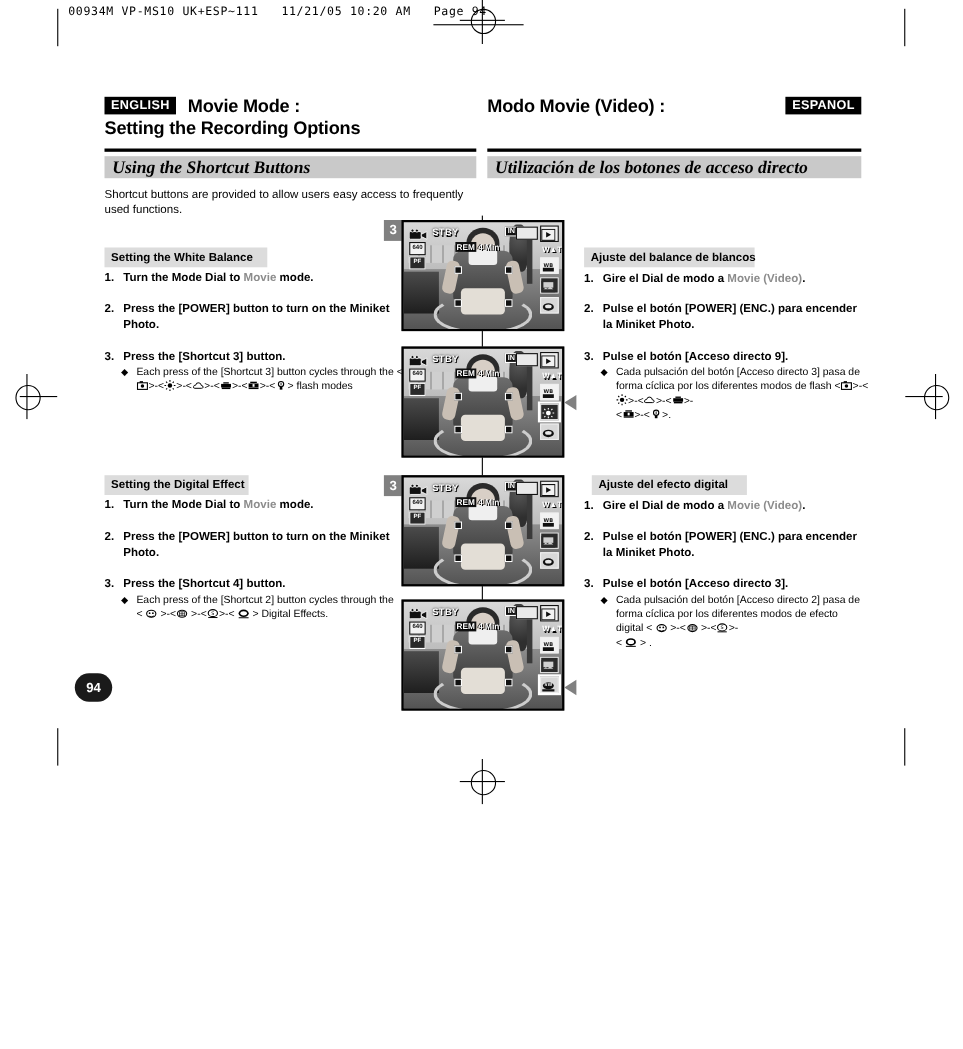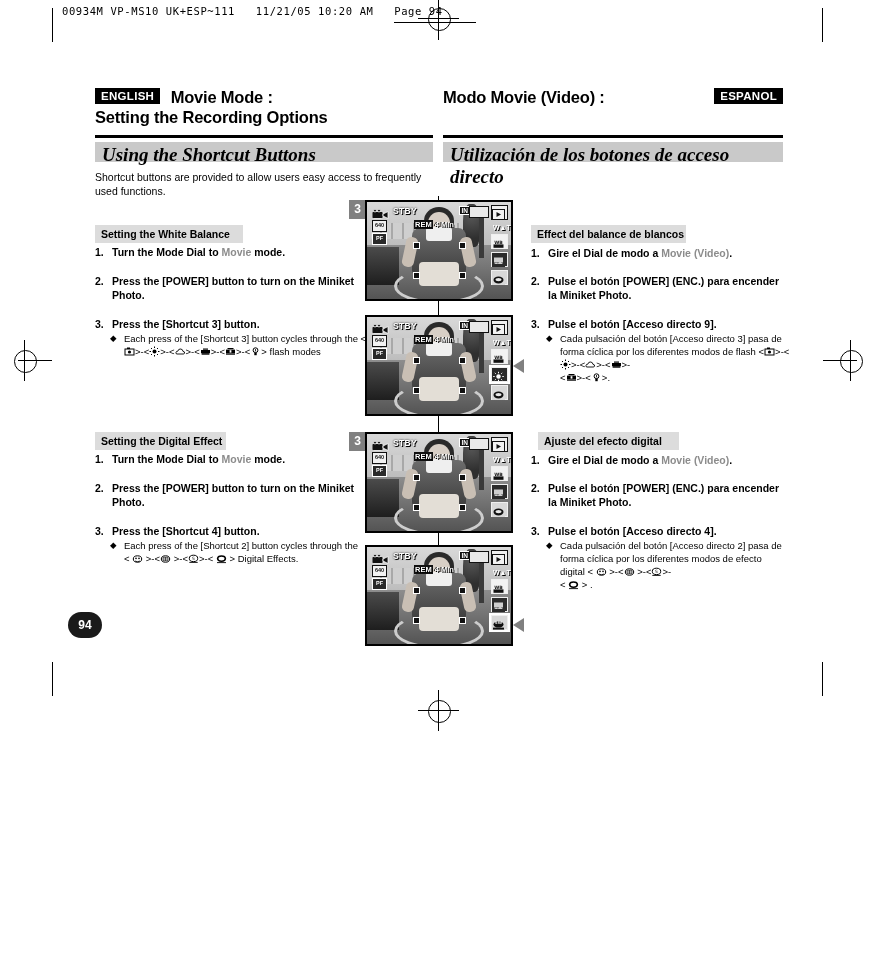--- a/index.html
+++ b/index.html
@@ -34,21 +34,21 @@
   .head-title{
     font-size:16.5px;font-weight:bold;color:#000;line-height:19px;
     letter-spacing:-.2px;
   }
   .head-rule{position:absolute;height:3px;background:#000;}
 
   
   .band{
     position:absolute;background:#c9c9c9;height:20px;
     font-family:"Liberation Serif",serif;
-    font-style:italic;font-weight:bold;font-size:19px;color:#000;
+    font-style:italic;font-weight:bold;font-size:16px;color:#000;
     padding:2px 0 0 7px;box-sizing:border-box;
   }
 
   
   .intro{
     position:absolute;font-size:10.5px;line-height:14px;color:#000;
   }
   .subhead{
     position:absolute;background:#dcdcdc;
     font-size:10.5px;font-weight:bold;color:#000;
@@ -281,21 +281,21 @@
             <text x="5.5" y="7" font-size="4.4" text-anchor="middle" fill="#000" font-family="DejaVu Sans">S</text>
             <line x1="1.3" y1="9.4" x2="9.7" y2="9.4" stroke="#000" stroke-width="0.9"></line>
           </svg></span>&gt;-&lt; <span class="ic"><svg width="11" height="11" viewBox="0 0 11 11">
             <ellipse cx="5.5" cy="5.6" rx="4.6" ry="3.4" fill="#000"></ellipse>
             <ellipse cx="5.5" cy="5.6" rx="3" ry="1.9" fill="#fff"></ellipse>
             <line x1="1" y1="9.6" x2="10" y2="9.6" stroke="#000" stroke-width="0.9"></line>
           </svg></span> &gt;<span> Digital Effects.</span></span>
   </div>
 
 
-  <div class="subhead" style="left:531px;top:225px;width:155px;">Effect del balance de blancos</div>
+  <div class="subhead" style="left:531px;top:225px;width:155px;">Ajuste del balance de blancos</div>
 
   <div class="step" style="left:531px;top:246px;width:280px;">
     <span class="num">1.</span>
     <span class="txt"><span>Gire el Dial de modo a </span><span class="grey">Movie (Video)</span><span>.</span></span>
   </div>
 
   <div class="step" style="left:531px;top:274px;width:255px;">
     <span class="num">2.</span>
     <span class="txt">Pulse el botón [POWER] (ENC.) para encender la Miniket Photo.</span>
   </div>
@@ -348,21 +348,21 @@
     <span class="txt"><span>Gire el Dial de modo a </span><span class="grey">Movie (Video)</span><span>.</span></span>
   </div>
 
   <div class="step" style="left:531px;top:481px;width:255px;">
     <span class="num">2.</span>
     <span class="txt">Pulse el botón [POWER] (ENC.) para encender la Miniket Photo.</span>
   </div>
 
   <div class="step" style="left:531px;top:524px;width:280px;">
     <span class="num">3.</span>
-    <span class="txt">Pulse el botón [Acceso directo 4].</span>
+    <span class="txt">Pulse el botón [Acceso directo 3].</span>
   </div>
 
   <div class="bullet" style="left:546px;top:539px;width:243px;">
     <span class="dia">◆</span>
     <span class="btxt"><span>Cada pulsación del botón [Acceso directo 2] pasa de forma cíclica por los diferentes modos de efecto digital </span>&lt; <span class="ic"><svg width="11" height="11" viewBox="0 0 11 11">
             <ellipse cx="5.5" cy="6" rx="4.2" ry="3.2" fill="none" stroke="#000" stroke-width="1"></ellipse>
             <circle cx="4" cy="5.4" r="0.8" fill="#000"></circle>
             <circle cx="7" cy="5.4" r="0.8" fill="#000"></circle>
             <path d="M3 8 Q5.5 9.5 8 8" fill="none" stroke="#000" stroke-width="0.8"></path>
           </svg></span> &gt;-&lt;<span class="ic"><svg width="11" height="11" viewBox="0 0 11 11">

